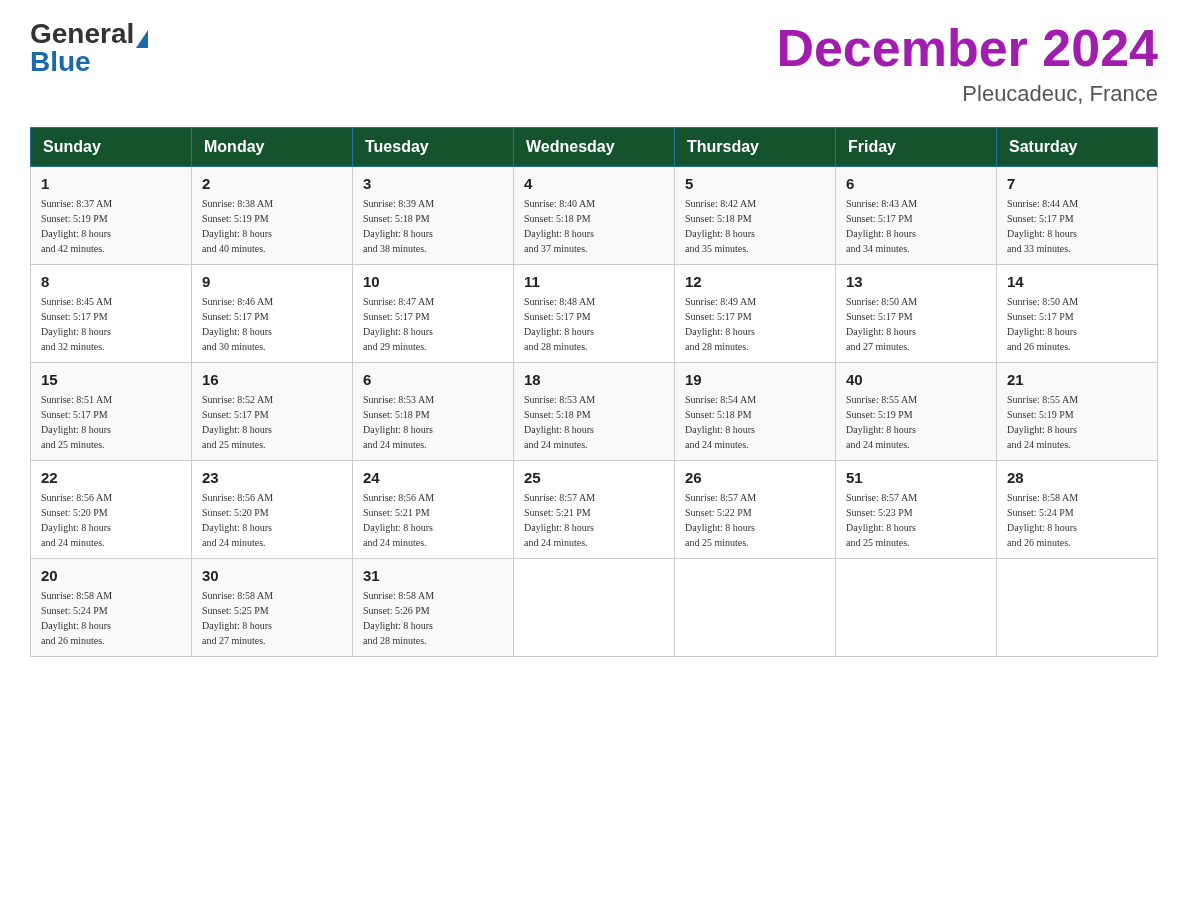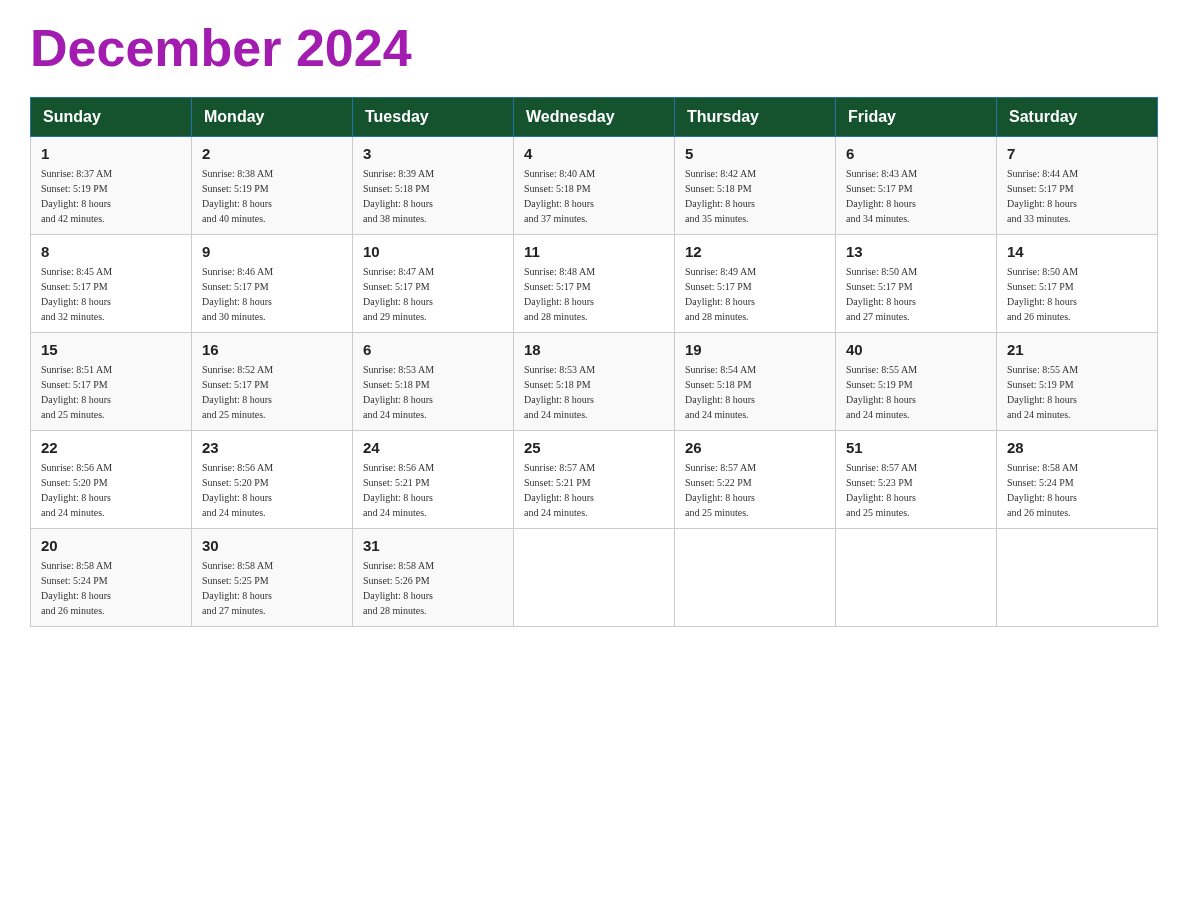--- a/index.html
+++ b/index.html
@@ -101,22 +101,29 @@
       font-family: Liberation Serif, serif;
     }
     .empty-cell {
       background: #fff !important;
     }
   </style>
 </head>
 <body>
 
 <div class="header">
+  <div class="logo">
+    <div class="logo-top">
+      <span>General</span><span class="triangle"></span>
+    </div>
+    <div class="logo-bottom">Blue</div>
+  </div>
   <div class="title-section">
     <div class="month-year">December 2024</div>
+    <div class="location">Pleucadeuc, France</div>
   </div>
 </div>
 
 <table class="calendar">
   <thead>
     <tr>
       <th>Sunday</th>
       <th>Monday</th>
       <th>Tuesday</th>
       <th>Wednesday</th>

